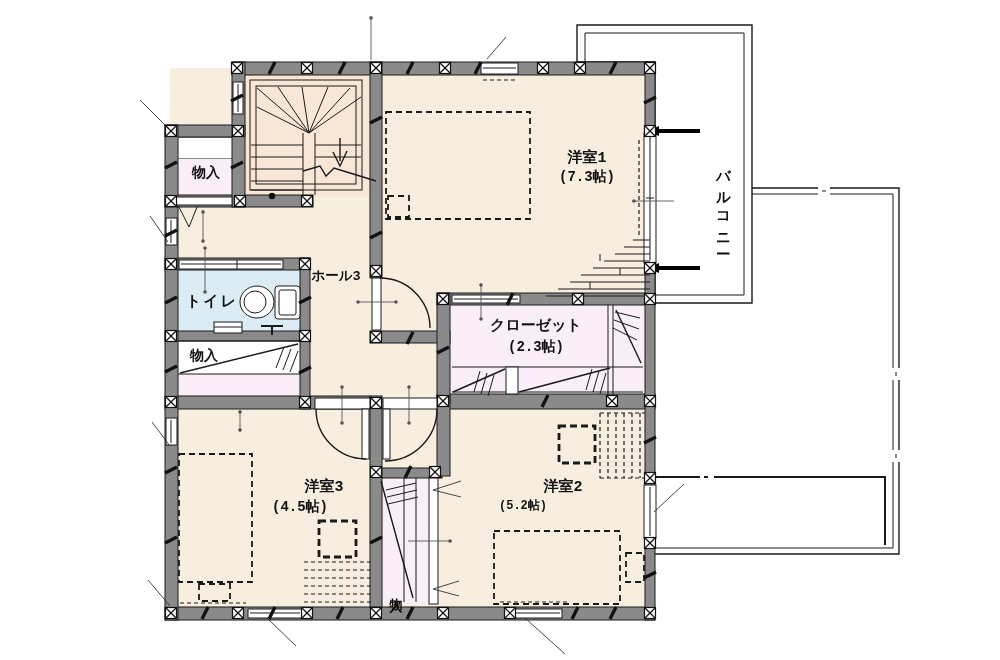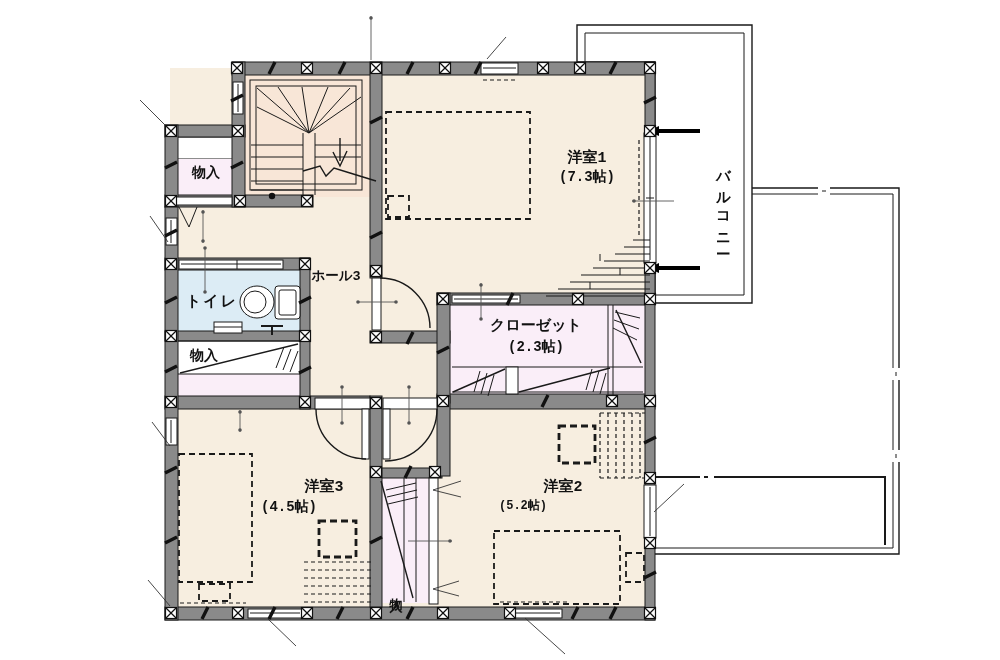--- a/index.html
+++ b/index.html
@@ -433,21 +433,21 @@
   </g>
 </svg>
 
 <div class="lbl" style="left:587px;top:159px;font-size:15px;">洋室1</div>
 <div class="lbl" style="left:587px;top:177px;font-size:14px;text-align:right;">(7.3帖)</div>
 
 <div class="lbl" style="left:536px;top:327px;font-size:15px;">クローゼット</div>
 <div class="lbl" style="left:536px;top:347px;font-size:14px;">(2.3帖)</div>
 
 <div class="lbl" style="left:289px;top:488px;font-size:15px;margin-left:35px;">洋室3</div>
-<div class="lbl" style="left:289px;top:507px;font-size:14px;">(4.5帖)</div>
+<div class="lbl" style="left:300px;top:507px;font-size:14px;">(4.5帖)</div>
 
 <div class="lbl" style="left:523px;top:488px;font-size:15px;margin-left:40px;">洋室2</div>
 <div class="lbl" style="left:523px;top:507px;font-size:12px;">(5.2帖)</div>
 
 <div class="lbl" style="left:336px;top:245px;font-size:13.5px;margin-top:32px;">ホール3</div>
 <div class="lbl" style="left:212px;top:303px;font-size:15px;letter-spacing:2px;">トイレ</div>
 <div class="lbl" style="left:206px;top:173px;font-size:14px;">物入</div>
 <div class="lbl" style="left:204px;top:356px;font-size:14px;">物入</div>
 <div class="lbl lbl-v" style="left:394px;top:588px;font-size:13px;">物入</div>
 <div class="lbl lbl-v" style="left:722px;top:205px;font-size:14.5px;letter-spacing:5px;">バルコニー</div>

